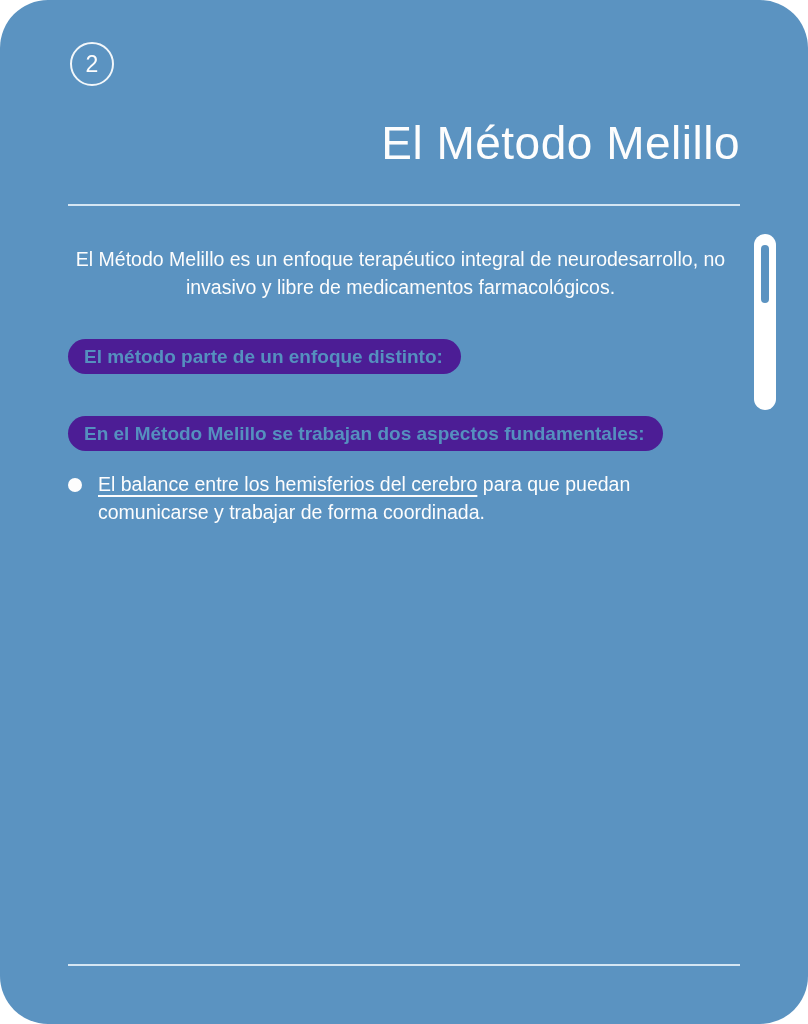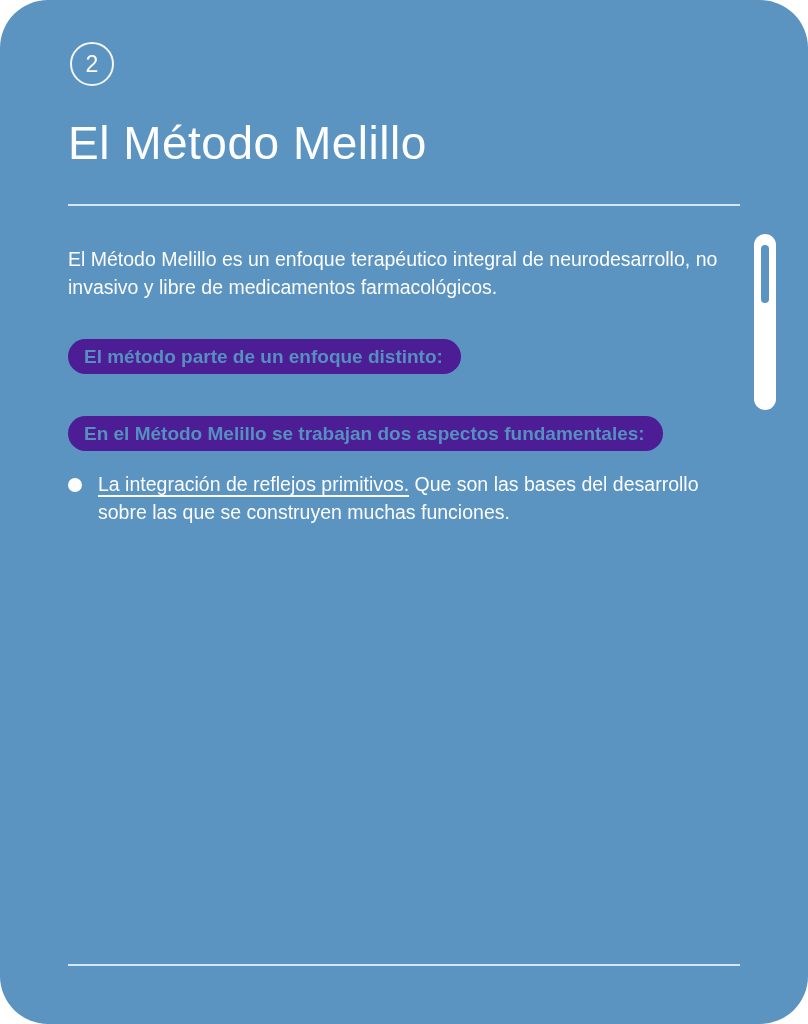--- a/index.html
+++ b/index.html
@@ -33,20 +33,21 @@
     justify-content: center;
     font-size: 23px;
     color: #fdfdfd;
   }
   .title {
     margin: 30px 0 0 0;
     font-size: 46px;
     font-weight: 400;
     letter-spacing: 0.5px;
     color: #fdfdfd;
+    text-align: right;
   }
   .divider {
     height: 2px;
     background: rgba(235,245,252,0.85);
     border: none;
     margin: 34px 0 0 0;
   }
   .divider.bottom {
     position: absolute;
     left: 68px;
@@ -60,20 +61,21 @@
     line-height: 1.42;
     font-weight: 400;
     max-width: 650px;
   }
   .para {
     margin: 30px 0 0 0;
     font-size: 19.5px;
     line-height: 1.42;
     font-weight: 400;
     max-width: 645px;
+    text-align: center;
   }
   .para.intro { margin-top: 40px; max-width: 665px; }
   .pill {
     display: inline-block;
     margin-top: 38px;
     background: #4c1d95;
     color: #5590bf;
     font-weight: 700;
     font-size: 19px;
     line-height: 1;
@@ -147,21 +149,21 @@
     </div>
 
 
 
     <div>
       <span class="pill second">En el Método Melillo se trabajan dos aspectos fundamentales:</span>
     </div>
 
     <ul class="bullets">
       <li>
-        <span class="dot"></span><span class="u">La integración de reflejos primitivos.</span><span> Que son las bases del desarrollo sobre las que se construyen muchas funciones.</span>
+        <span class="dot"></span><span class="u">El balance entre los hemisferios del cerebro</span><span> para que puedan comunicarse y trabajar de forma coordinada.</span>
       </li>
     </ul>
 
   </div>
 
   <div class="scroll-indicator">
     <div class="slot"></div>
   </div>
 
   <hr class="divider bottom">

